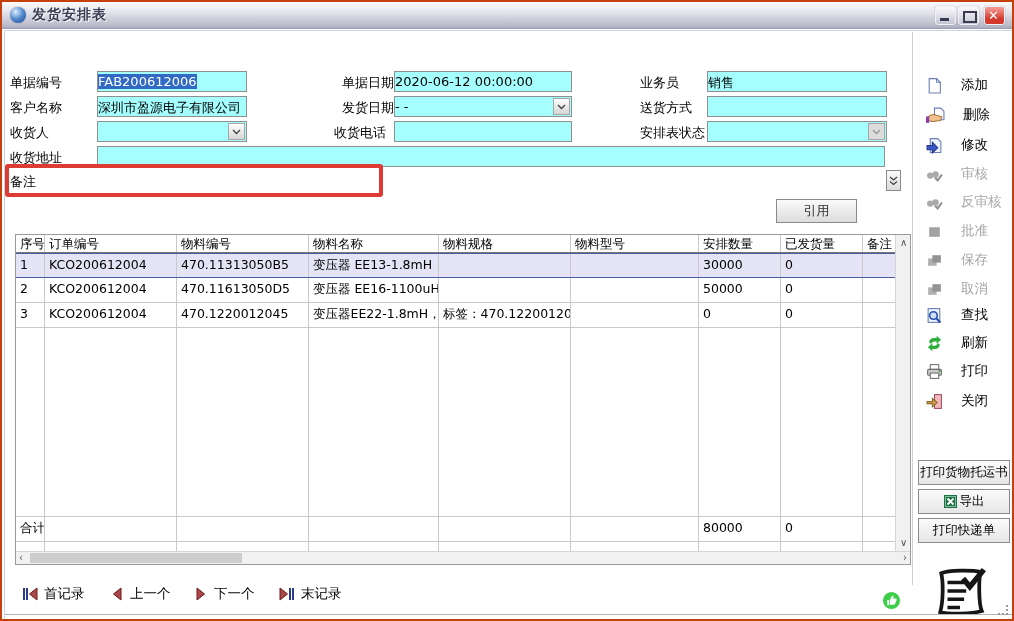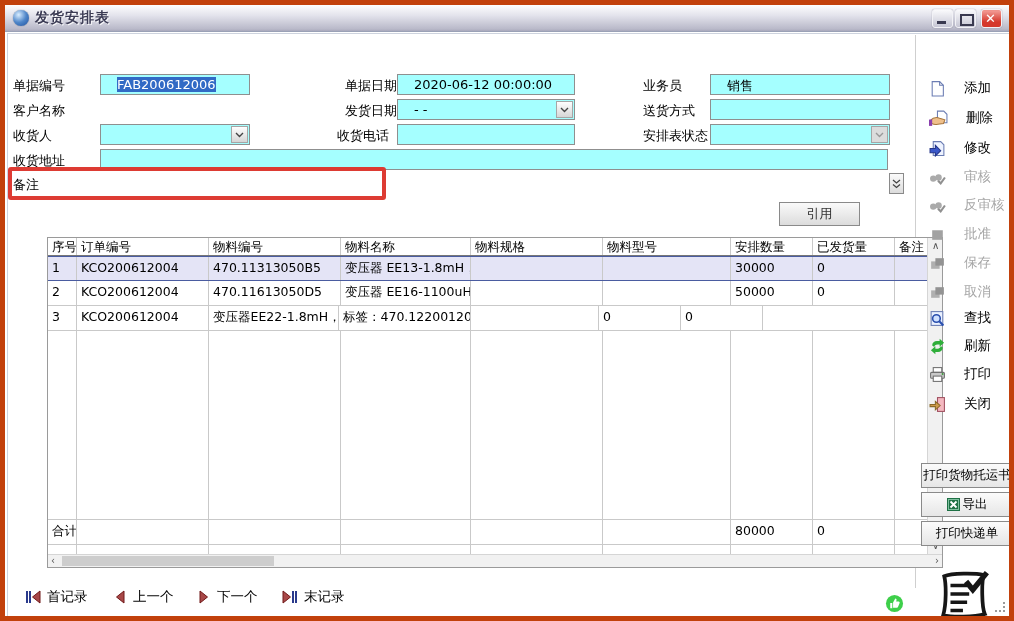--- a/index.html
+++ b/index.html
@@ -1,39 +1,39 @@
 <!DOCTYPE html>
 <html><head>
 <meta charset="utf-8">
 <style>
   html,body{margin:0;padding:0;background:#9aa5b8;font-family:"DejaVu Sans","Liberation Sans",sans-serif;}
-  .window{position:relative;width:1014px;height:621px;margin:0 auto;background:#fff;border:5px solid #c2410c;box-sizing:border-box;overflow:hidden;}
+  .window{position:relative;width:1014px;height:621px;margin:0 auto;background:#fff;border:2px solid #c2410c;box-sizing:border-box;overflow:hidden;}
   
   .titlebar{position:absolute;left:0;top:0;width:100%;height:26px;background:linear-gradient(#fdfdfe,#e3e3ec 40%,#b9b9c9 92%,#a9a9bc);border-bottom:1px solid #9aa1b6;}
   .title-icon{position:absolute;left:8px;top:5px;width:16px;height:16px;border-radius:50%;background:radial-gradient(circle at 35% 30%,#d9edff,#4f86c9 50%,#1c4e9d);box-shadow:0 0 1px #456;}
   .title-text{position:absolute;left:30px;top:4px;font-size:14px;font-weight:bold;color:#3c3c55;text-shadow:1px 1px 0 rgba(255,255,255,.85);letter-spacing:1px;}
   .win-btn{position:absolute;top:4px;width:21px;height:19px;border:1px solid #f2f2f6;border-radius:3px;box-sizing:border-box;box-shadow:0 0 1px #667;}
   .btn-min{right:56px;background:linear-gradient(#fafafc,#c6c6d4);}
   .btn-max{right:33px;background:linear-gradient(#fafafc,#c6c6d4);}
   .btn-close{right:7px;background:linear-gradient(#f0938c 10%,#d5382c 70%);}
   .glyph-min{position:absolute;left:4px;bottom:3px;width:9px;height:3px;background:#3a3a50;}
   .glyph-max{position:absolute;left:4px;top:4px;width:10px;height:8px;border:2px solid #3a3a50;}
   .glyph-x{position:absolute;left:3px;top:1px;color:#fff;font-size:13px;font-weight:bold;}
   .content-bg{position:absolute;left:2px;top:28px;width:1010px;height:591px;background:#fff;border:1px solid #cdd3de;box-sizing:border-box;}
   .v-divider{position:absolute;left:910px;top:30px;height:553px;width:1px;background:#cfcfcf;}
   
   .flabel{position:absolute;font-size:13px;color:#000;white-space:nowrap;}
-  .field{position:absolute;height:21px;background:#a5ffff;border:1px solid #8f8f8f;box-sizing:border-box;font-size:13px;padding:2px 16px;white-space:nowrap;overflow:hidden;}
+  .field{position:absolute;height:21px;background:#a5ffff;border:1px solid #8f8f8f;box-sizing:border-box;font-size:13px;padding:2px 0;white-space:nowrap;overflow:hidden;}
   .sel-text{background:#316ac5;color:#fff;}
   .combo-btn{position:absolute;right:1px;top:1px;width:17px;height:17px;background:linear-gradient(#fefefe,#d6d6d6);border:1px solid #a6a6a6;box-sizing:border-box;display:flex;align-items:center;justify-content:center;}
   .combo-btn.disabled{background:#dcdcdc;}
   .gray-btn{position:absolute;background:linear-gradient(#fafafa,#dcdcdc);border:1px solid #8a8a8a;box-sizing:border-box;font-size:13px;color:#333;display:flex;align-items:center;justify-content:center;}
   .annotation{position:absolute;left:3px;top:162px;width:378px;height:33px;border:4px solid #dd3b33;border-radius:3px;box-sizing:border-box;pointer-events:none;z-index:30;}
   
-  .grid{position:absolute;left:13px;top:232px;width:896px;height:331px;border:1px solid #9a9a9a;box-sizing:border-box;background:#fff;font-size:12.5px;margin-left:29px;}
+  .grid{position:absolute;left:13px;top:232px;width:896px;height:331px;border:1px solid #9a9a9a;box-sizing:border-box;background:#fff;font-size:12.5px;}
   .trow{position:absolute;left:0;display:flex;width:879px;box-sizing:border-box;}
   .c{box-sizing:border-box;border-right:1px solid #c9c9c9;padding:3px 3px 0 4px;white-space:nowrap;overflow:hidden;height:100%;}
   .c0{width:29px}.c1{width:132px}.c2{width:132px}.c3{width:130px}.c4{width:132px}.c5{width:128px}.c6{width:82px}.c7{width:82px}.c8{width:32px;border-right:none}
   .thead{top:0;height:18px;border-bottom:1px solid #777;}
   .thead .c{padding-top:1px;}
   .r1{top:18px;height:25px;background:#e4e4f6;border-top:1px solid #4a5ca0;border-bottom:1px solid #4a5ca0;}
   .r2{top:43px;height:25px;border-bottom:1px solid #c9c9c9;}
   .r3{top:68px;height:25px;border-bottom:1px solid #c9c9c9;}
   .rempty{top:93px;height:189px;border-bottom:1px solid #c9c9c9;}
   .rtotal{top:282px;height:25px;border-bottom:1px solid #c9c9c9;}
@@ -71,20 +71,21 @@
       </span>
   </div>
 
   <div class="content-bg"></div>
   <div class="v-divider"></div>
 
   <span class="flabel" style="left:8px;top:72px">单据编号</span>
   <div class="field" style="left:95px;top:69px;width:150px"><span class="sel-text">FAB200612006</span></div>
 
   <span class="flabel" style="left:8px;top:97px">客户名称</span>
+  <div class="field" style="left:95px;top:94px;width:150px"><span>深圳市盈源电子有限公司</span></div>
 
   <span class="flabel" style="left:8px;top:122px">收货人</span>
   <div class="field" style="left:95px;top:119px;width:150px">
     <span></span>
     <span class="combo-btn">
         <svg width="9" height="6">
           <path d="M1 1l3.5 3.5L8 1" stroke="#444" stroke-width="1.4" fill="none"></path>
         </svg>
       </span>
   </div>
@@ -167,20 +168,21 @@
       <div class="c c4"></div>
       <div class="c c5"></div>
       <div class="c c6">50000</div>
       <div class="c c7">0</div>
       <div class="c c8"></div>
     </div>
 
     <div class="trow r3">
       <div class="c c0">3</div>
       <div class="c c1">KCO200612004</div>
+      <div class="c c2">470.1220012045</div>
       <div class="c c3">变压器EE22-1.8mH，卧</div>
       <div class="c c4">标签：470.12200120555</div>
       <div class="c c5"></div>
       <div class="c c6">0</div>
       <div class="c c7">0</div>
       <div class="c c8"></div>
     </div>
 
     <div class="trow rempty">
       <div class="c c0"></div>

